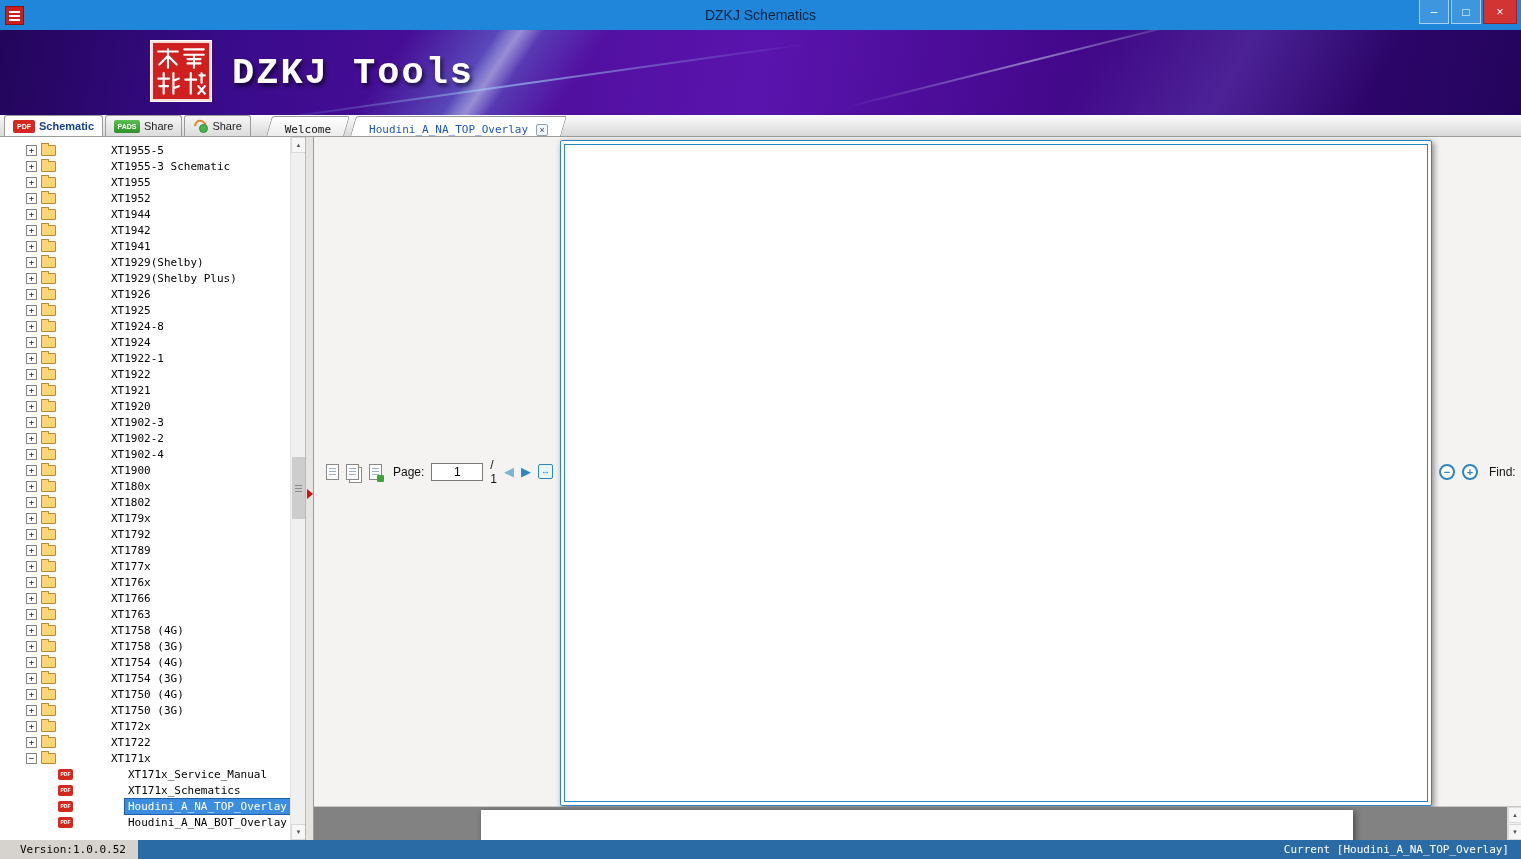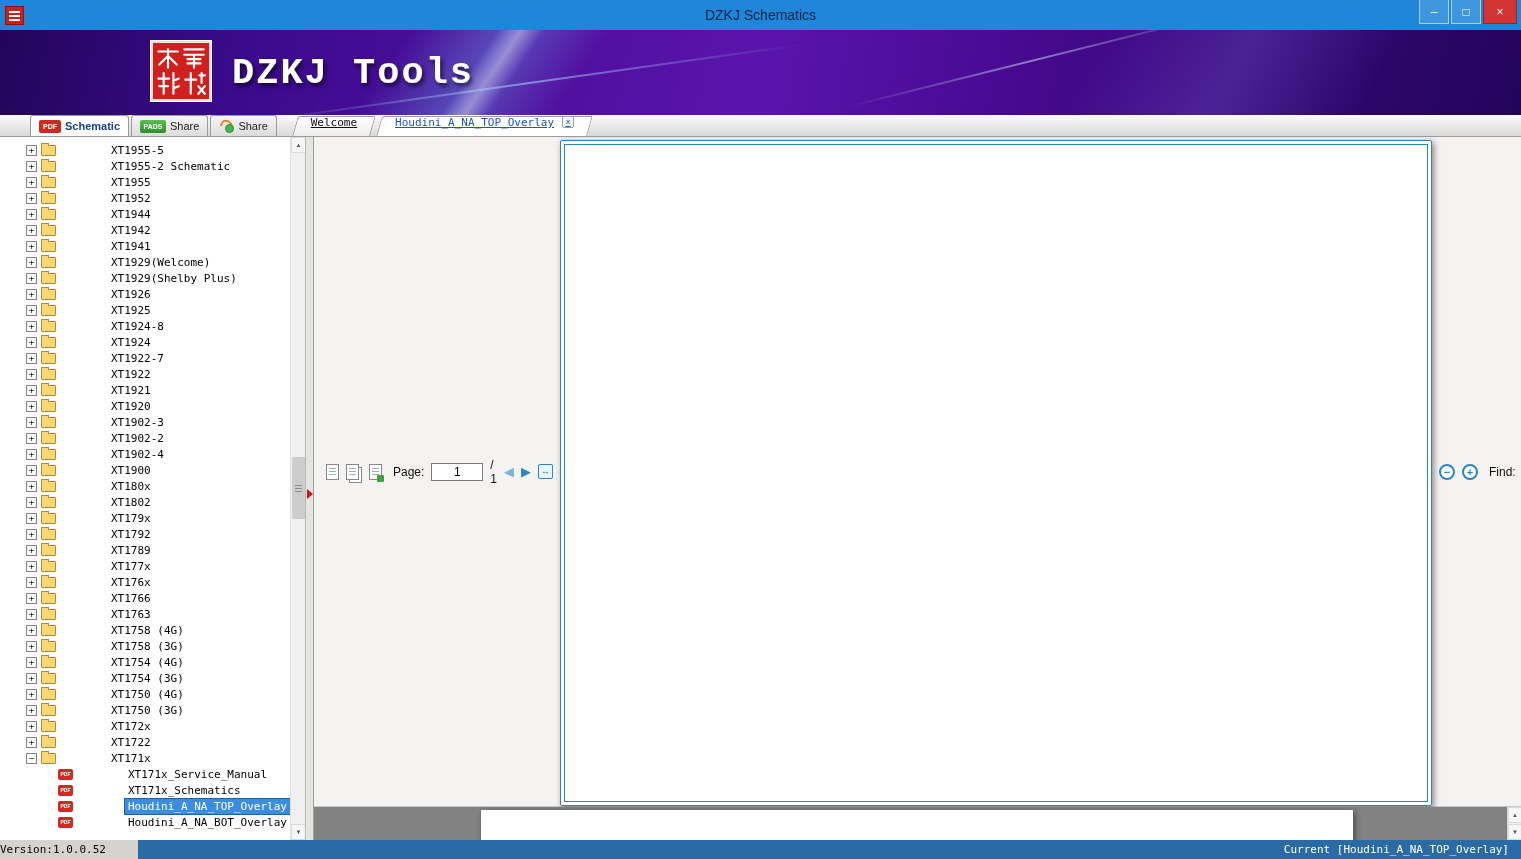--- a/index.html
+++ b/index.html
@@ -24,31 +24,31 @@
   .streak.s2 { left:468px; top:-20px; width:46px; height:130px; background:linear-gradient(90deg,rgba(255,255,255,0),rgba(255,255,255,.38),rgba(255,255,255,0)); transform:skewX(-34deg); }
   .streak.s3 { left:250px; top:52px; width:560px; height:2px; background:linear-gradient(90deg,rgba(170,225,255,0),rgba(170,225,255,.55),rgba(170,225,255,0)); transform:rotate(-8deg); }
   .streak.s4 { right:140px; top:-20px; width:300px; height:130px; background:linear-gradient(90deg,rgba(140,120,255,0),rgba(150,130,255,.22),rgba(140,120,255,0)); transform:skewX(-30deg); }
   .streak.s5 { right:300px; top:30px; width:380px; height:2px; background:linear-gradient(90deg,rgba(220,240,255,0),rgba(220,240,255,.5),rgba(220,240,255,0)); transform:rotate(-14deg); }
   .logo-box { position:absolute; left:150px; top:10px; width:62px; height:62px; background:#D01F1F; border:1px solid #FFFFFF; box-shadow:inset 0 0 0 2px rgba(255,255,255,.85); display:flex; align-items:center; justify-content:center; }
   .banner-title { position:absolute; left:232px; top:22px; font-size:37px; font-weight:bold; letter-spacing:2px; color:#FFFFFF; text-shadow:2px 3px 4px rgba(0,0,0,.65); }
   .banner-tagline { position:absolute; right:112px; top:25px; font-size:30px; font-weight:600; color:#E7E7F0; text-shadow:2px 2px 3px rgba(0,0,0,.55); letter-spacing:.5px; }
 
   
   .tabrow { flex:0 0 22px; background:linear-gradient(#FBFBFB,#D9D9D9); border-bottom:1px solid #9C9C9C; display:flex; align-items:flex-end; }
-  .mode-tabs { display:flex; align-items:center; padding-left:4px; height:100%;margin-left:26px; }
+  .mode-tabs { display:flex; align-items:center; padding-left:4px; height:100%; }
   .mtab { display:flex; align-items:center; gap:4px; height:21px; padding:0 8px; margin-right:2px; border:1px solid #9A9A9A; border-bottom:none; border-radius:3px 3px 0 0; background:linear-gradient(#F6F6F6,#DCDCDC); font-size:11px; color:#222; }
   .mtab.active { background:#fff; color:#17408F; font-weight:bold; }
   .tico { flex:none; }
   .pdf-icon { min-width:22px; height:13px; background:#D3271F; border-radius:2px; color:#fff; font:bold 7px/13px "Liberation Sans",sans-serif; text-align:center; padding:0 2px; }
   .pads-icon { min-width:26px; height:13px; background:linear-gradient(#5BC14F,#2E8F2B); border-radius:2px; color:#fff; font:bold 7px/13px "Liberation Sans",sans-serif; text-align:center; padding:0 2px; }
   .share-icon { width:15px; height:14px; position:relative; display:inline-block; }
   .share-icon::before { content:""; position:absolute; left:1px; top:1px; width:9px; height:8px; border:2px solid #E8821E; border-bottom-color:transparent; border-radius:50%; transform:rotate(40deg); }
   .share-icon::after { content:""; position:absolute; right:0; bottom:0; width:7px; height:7px; border-radius:50%; background:#46B54A; border:1px solid #2C8F30; }
   .doc-tabs { display:flex; align-items:flex-end; margin-left:16px; height:100%; }
-  .dtab { position:relative; height:20px; display:flex; align-items:flex-start; padding:0 16px; margin-right:6px; font:11px "DejaVu Sans Mono",monospace; color:#111;text-decoration:underline; }
+  .dtab { position:relative; height:20px; display:flex; align-items:flex-end; padding:0 16px; margin-right:6px; font:11px "DejaVu Sans Mono",monospace; color:#111; }
   .dtab::before { content:""; position:absolute; inset:0; background:linear-gradient(#FFFFFF,#ECECEC); border:1px solid #9A9A9A; border-bottom:none; transform:skewX(-16deg); border-radius:3px 2px 0 0; }
   .dtab.active { color:#1F55C4; }
   .dtab.active::before { background:#fff; }
   .dtab > span { position:relative; z-index:1; }
   .dtab-close { margin-left:8px; width:12px; height:12px; border:1px solid #8FA3B5; background:#F4F7FA; color:#445; font:9px/10px "Liberation Sans",sans-serif; text-align:center; border-radius:2px; }
 
   
   .main { flex:1; display:flex; min-height:0; }
   .sidebar { flex:0 0 260px; display:flex; background:#fff; }
   .tree { flex:1; overflow:hidden; padding-top:5px; }
@@ -89,21 +89,21 @@
 
   .canvas { flex:1; background:#828282; position:relative; overflow:hidden; display:flex; justify-content:center; align-items:flex-start; }
   .page { width:872px; height:666px; margin-top:3px; background:#fff; box-shadow:2px 2px 6px rgba(0,0,0,.45); position:relative; }
   .page svg { display:block; width:100%; height:100%; }
   .v-scroll { position:absolute; right:0; top:0; bottom:0; width:14px; background:#F0F0F0; border-left:1px solid #DADADA; }
   .v-scroll .scroll-btn { width:14px; }
   .v-thumb { position:absolute; left:1px; width:12px; top:17px; height:430px; background:#CDCDCD; }
 
   
   .statusbar { flex:0 0 19px; display:flex; font:11px "DejaVu Sans Mono",monospace; }
-  .status-left { flex:0 0 138px; background:#D6D3CE; color:#000; display:flex; align-items:center; padding-left:0; }
+  .status-left { flex:0 0 138px; background:#D6D3CE; color:#000; display:flex; align-items:center; padding-left:20px; }
   .status-right { flex:1; background:#2B6BA5; color:#fff; display:flex; align-items:center; justify-content:flex-end; padding-right:12px; }
 </style>
 </head>
 <body>
 
 <div class="window">
 
   <div class="titlebar">
     <div class="app-icon"></div>
     <div class="title-text">DZKJ Schematics</div>
@@ -164,21 +164,21 @@
     <div class="sidebar">
       <div class="tree">
           <div class="tree-row lvl0">
             <span class="expander">+</span>
             <span class="folder-icon"></span>
             <span class="tree-label">XT1955-5</span>
           </div>
           <div class="tree-row lvl0">
             <span class="expander">+</span>
             <span class="folder-icon"></span>
-            <span class="tree-label">XT1955-2 Schematic</span>
+            <span class="tree-label">XT1955-3 Schematic</span>
           </div>
           <div class="tree-row lvl0">
             <span class="expander">+</span>
             <span class="folder-icon"></span>
             <span class="tree-label">XT1955</span>
           </div>
           <div class="tree-row lvl0">
             <span class="expander">+</span>
             <span class="folder-icon"></span>
             <span class="tree-label">XT1952</span>
@@ -194,21 +194,21 @@
             <span class="tree-label">XT1942</span>
           </div>
           <div class="tree-row lvl0">
             <span class="expander">+</span>
             <span class="folder-icon"></span>
             <span class="tree-label">XT1941</span>
           </div>
           <div class="tree-row lvl0">
             <span class="expander">+</span>
             <span class="folder-icon"></span>
-            <span class="tree-label">XT1929(Welcome)</span>
+            <span class="tree-label">XT1929(Shelby)</span>
           </div>
           <div class="tree-row lvl0">
             <span class="expander">+</span>
             <span class="folder-icon"></span>
             <span class="tree-label">XT1929(Shelby Plus)</span>
           </div>
           <div class="tree-row lvl0">
             <span class="expander">+</span>
             <span class="folder-icon"></span>
             <span class="tree-label">XT1926</span>
@@ -224,21 +224,21 @@
             <span class="tree-label">XT1924-8</span>
           </div>
           <div class="tree-row lvl0">
             <span class="expander">+</span>
             <span class="folder-icon"></span>
             <span class="tree-label">XT1924</span>
           </div>
           <div class="tree-row lvl0">
             <span class="expander">+</span>
             <span class="folder-icon"></span>
-            <span class="tree-label">XT1922-7</span>
+            <span class="tree-label">XT1922-1</span>
           </div>
           <div class="tree-row lvl0">
             <span class="expander">+</span>
             <span class="folder-icon"></span>
             <span class="tree-label">XT1922</span>
           </div>
           <div class="tree-row lvl0">
             <span class="expander">+</span>
             <span class="folder-icon"></span>
             <span class="tree-label">XT1921</span>

